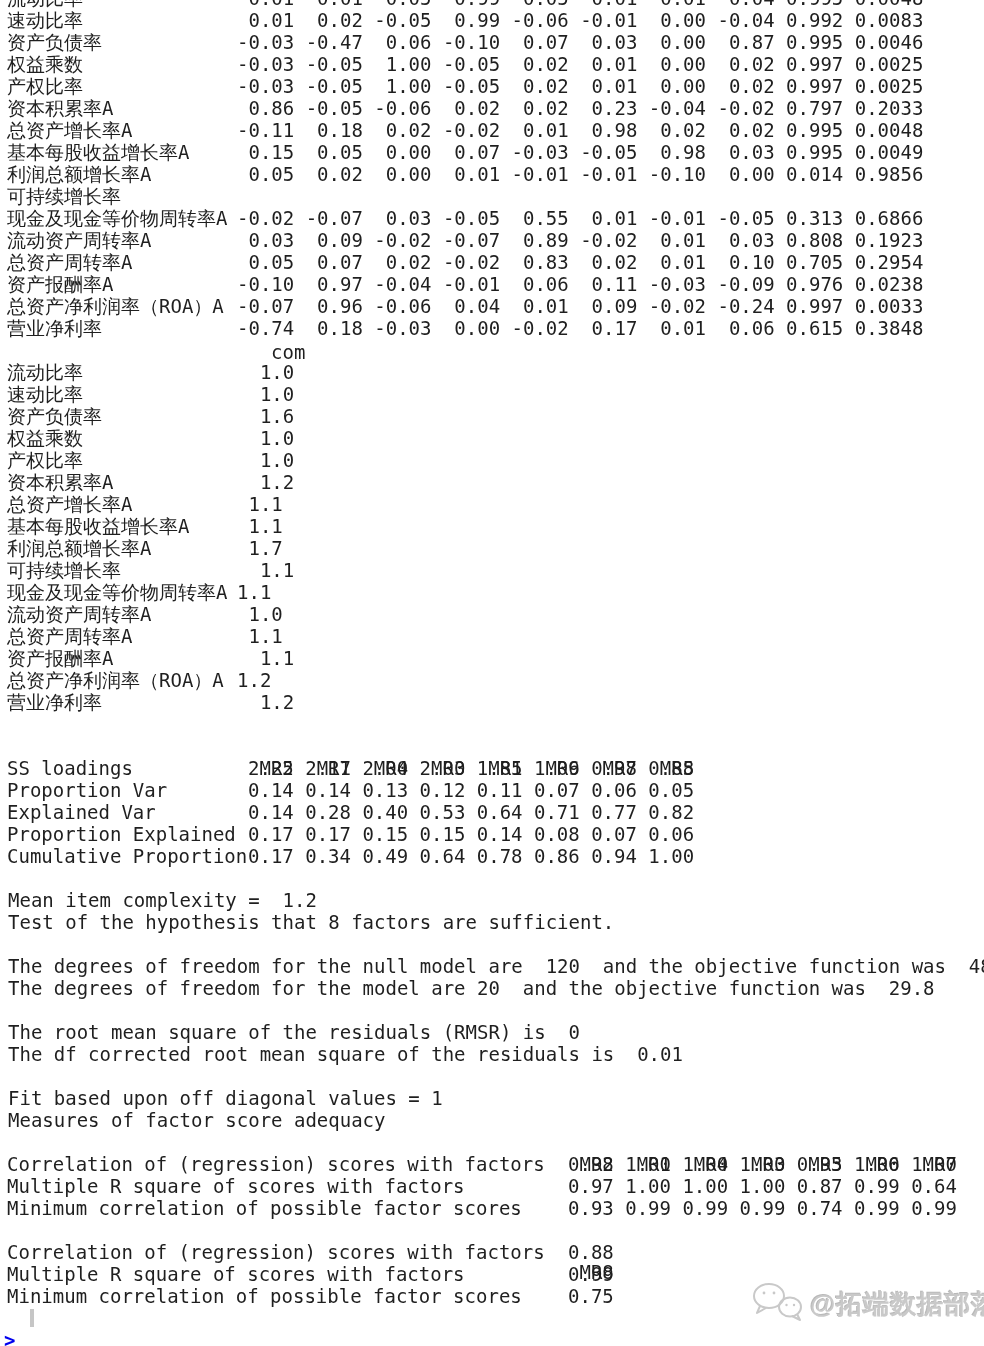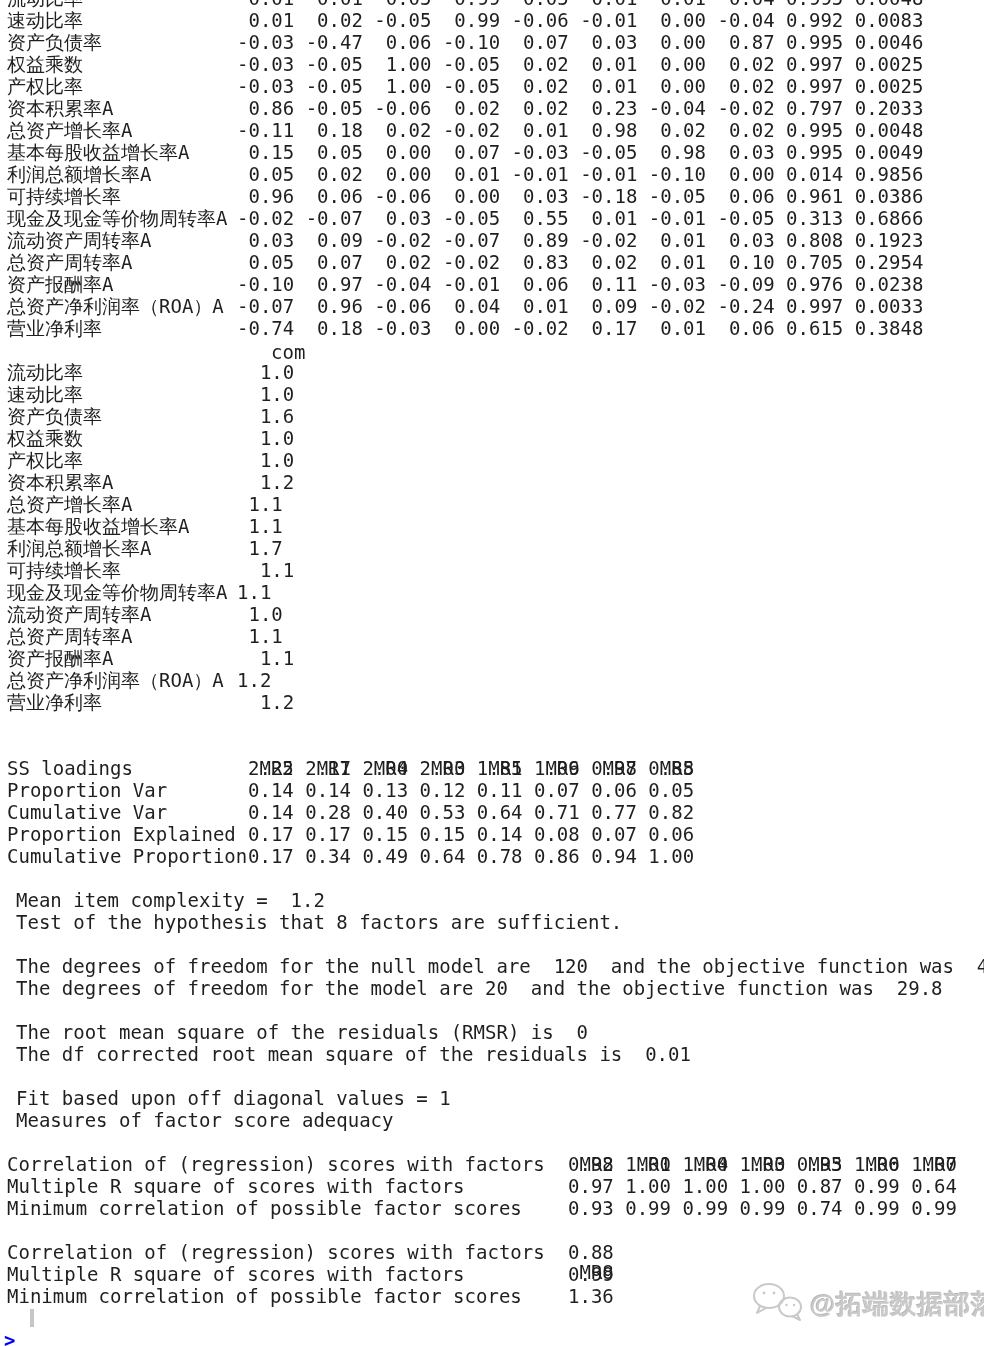--- a/index.html
+++ b/index.html
@@ -13,21 +13,21 @@
     color:#1f1f1f;
   }
   .sec{position:absolute;left:0;right:0;}
   .row{position:relative;height:22px;line-height:22px;white-space:pre;}
   .lbl{position:absolute;left:7px;white-space:pre;}
   .vals{position:absolute;white-space:pre;}
   .v237{left:237px;}
   .v248{left:248px;}
   .v271{left:271px;}
   .v568{left:568px;}
-  .pre{padding-left:16px;white-space:pre;}
+  .pre{padding-left:8px;white-space:pre;}
   .prompt{position:absolute;left:4px;color:#0000ee;font-weight:bold;}
   .cursor{
     position:absolute;left:30px;top:2px;
     width:4px;height:18px;background:#c6c6c6;
   }
   .watermark{
     position:absolute;left:750px;top:1281px;
     display:flex;align-items:center;
     color:#c9c9c9;
     font-family:"Liberation Sans",sans-serif;
@@ -45,21 +45,21 @@
   <div class="sec" style="top:-13px">
       <div class="row"><span class="lbl">流动比率</span><span class="vals v237"> 0.01  0.01 -0.05  0.99 -0.05 -0.01  0.01 -0.04 0.995 0.0048</span></div>
       <div class="row"><span class="lbl">速动比率</span><span class="vals v237"> 0.01  0.02 -0.05  0.99 -0.06 -0.01  0.00 -0.04 0.992 0.0083</span></div>
       <div class="row"><span class="lbl">资产负债率</span><span class="vals v237">-0.03 -0.47  0.06 -0.10  0.07  0.03  0.00  0.87 0.995 0.0046</span></div>
       <div class="row"><span class="lbl">权益乘数</span><span class="vals v237">-0.03 -0.05  1.00 -0.05  0.02  0.01  0.00  0.02 0.997 0.0025</span></div>
       <div class="row"><span class="lbl">产权比率</span><span class="vals v237">-0.03 -0.05  1.00 -0.05  0.02  0.01  0.00  0.02 0.997 0.0025</span></div>
       <div class="row"><span class="lbl">资本积累率A</span><span class="vals v237"> 0.86 -0.05 -0.06  0.02  0.02  0.23 -0.04 -0.02 0.797 0.2033</span></div>
       <div class="row"><span class="lbl">总资产增长率A</span><span class="vals v237">-0.11  0.18  0.02 -0.02  0.01  0.98  0.02  0.02 0.995 0.0048</span></div>
       <div class="row"><span class="lbl">基本每股收益增长率A</span><span class="vals v237"> 0.15  0.05  0.00  0.07 -0.03 -0.05  0.98  0.03 0.995 0.0049</span></div>
       <div class="row"><span class="lbl">利润总额增长率A</span><span class="vals v237"> 0.05  0.02  0.00  0.01 -0.01 -0.01 -0.10  0.00 0.014 0.9856</span></div>
-      <div class="row"><span class="lbl">可持续增长率</span><span class="vals v237"> 0.96  0.06 -0.06  0.00  0.03 -0.18 -0.05  0.06 0.961 0.0386</span></div>
+      <div class="row"><span class="lbl">可持续增长率</span></div>
       <div class="row"><span class="lbl">现金及现金等价物周转率A</span><span class="vals v237">-0.02 -0.07  0.03 -0.05  0.55  0.01 -0.01 -0.05 0.313 0.6866</span></div>
       <div class="row"><span class="lbl">流动资产周转率A</span><span class="vals v237"> 0.03  0.09 -0.02 -0.07  0.89 -0.02  0.01  0.03 0.808 0.1923</span></div>
       <div class="row"><span class="lbl">总资产周转率A</span><span class="vals v237"> 0.05  0.07  0.02 -0.02  0.83  0.02  0.01  0.10 0.705 0.2954</span></div>
       <div class="row"><span class="lbl">资产报酬率A</span><span class="vals v237">-0.10  0.97 -0.04 -0.01  0.06  0.11 -0.03 -0.09 0.976 0.0238</span></div>
       <div class="row"><span class="lbl">总资产净利润率（ROA）A</span><span class="vals v237">-0.07  0.96 -0.06  0.04  0.01  0.09 -0.02 -0.24 0.997 0.0033</span></div>
       <div class="row"><span class="lbl">营业净利率</span><span class="vals v237">-0.74  0.18 -0.03  0.00 -0.02  0.17  0.01  0.06 0.615 0.3848</span></div>
     </div>
 
   <div class="sec" style="top:319px">
     <div class="row">
@@ -86,21 +86,21 @@
     </div>
 
   <div class="sec" style="top:735px">
     <div class="row">
       <span class="vals v248"> MR2  MR1  MR4  MR3  MR5  MR6  MR7  MR8</span>
     </div>
   </div>
   <div class="sec" style="top:757px">
       <div class="row"><span class="lbl">SS loadings</span><span class="vals v248">2.25 2.17 2.00 2.00 1.81 1.09 0.98 0.85</span></div>
       <div class="row"><span class="lbl">Proportion Var</span><span class="vals v248">0.14 0.14 0.13 0.12 0.11 0.07 0.06 0.05</span></div>
-      <div class="row"><span class="lbl">Cumulative Var</span><span class="vals v248">0.14 0.28 0.40 0.53 0.64 0.71 0.77 0.82</span></div>
+      <div class="row"><span class="lbl">Explained Var</span><span class="vals v248">0.14 0.28 0.40 0.53 0.64 0.71 0.77 0.82</span></div>
       <div class="row"><span class="lbl">Proportion Explained</span><span class="vals v248">0.17 0.17 0.15 0.15 0.14 0.08 0.07 0.06</span></div>
       <div class="row"><span class="lbl">Cumulative Proportion</span><span class="vals v248">0.17 0.34 0.49 0.64 0.78 0.86 0.94 1.00</span></div>
     </div>
 
   <div class="sec" style="top:889px">
       <div class="row pre">Mean item complexity =  1.2</div>
       <div class="row pre">Test of the hypothesis that 8 factors are sufficient.</div>
     </div>
   <div class="sec" style="top:955px">
       <div class="row pre">The degrees of freedom for the null model are  120  and the objective function was  48.1</div>
@@ -127,21 +127,21 @@
     </div>
 
   <div class="sec" style="top:1239px">
     <div class="row">
       <span class="vals v568"> MR8</span>
     </div>
   </div>
   <div class="sec" style="top:1241px">
       <div class="row"><span class="lbl">Correlation of (regression) scores with factors</span><span class="vals v568">0.88</span></div>
       <div class="row"><span class="lbl">Multiple R square of scores with factors</span><span class="vals v568">0.99</span></div>
-      <div class="row"><span class="lbl">Minimum correlation of possible factor scores</span><span class="vals v568">1.36</span></div>
+      <div class="row"><span class="lbl">Minimum correlation of possible factor scores</span><span class="vals v568">0.75</span></div>
     </div>
 
   <div class="sec" style="top:1307px">
     <div class="row">
       <span class="prompt">&gt;</span>
       <span class="cursor"></span>
     </div>
   </div>
 
 </div>

